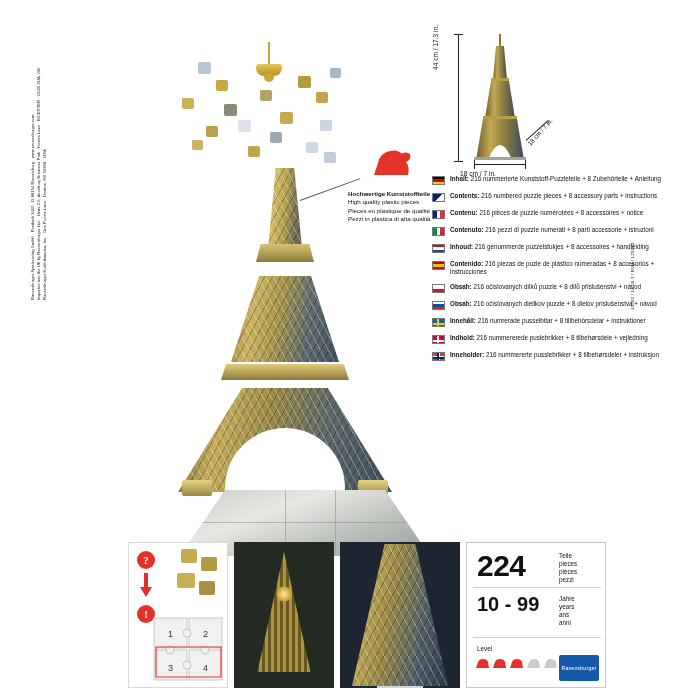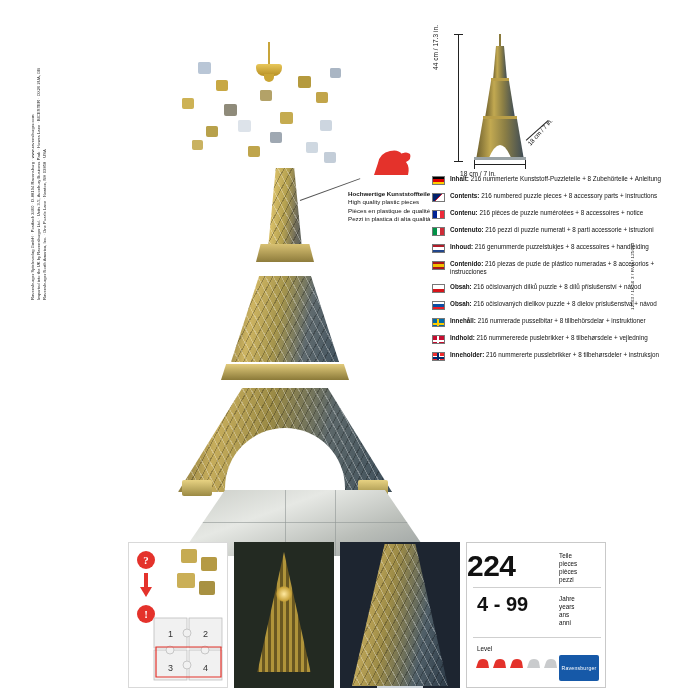--- a/index.html
+++ b/index.html
@@ -292,21 +292,21 @@
   .arrow-stem {
     position: absolute;
     left: 15px; top: 30px;
     width: 4px; height: 16px;
     background: #e4322b;
   }
 
   
   .count-num {
     position: absolute;
-    left: 0; top: 6px;
+    left: 10px; top: 6px;
     font-size: 30px;
     font-weight: bold;
     color: #111;
     letter-spacing: -0.5px;
   }
   .count-words {
     position: absolute;
     left: 92px; top: 9px;
     font-size: 6.3px;
     line-height: 8px;
@@ -624,21 +624,21 @@
       <div class="count-num">224</div>
       <div class="count-words">
         <div>Teile</div>
         <div>pieces</div>
         <div>pièces</div>
         <div>pezzi</div>
       </div>
 
       <div class="divider" style="top:44px;"></div>
 
-      <div class="age-num">4 - 99</div>
+      <div class="age-num">10 - 99</div>
       <div class="age-words">
         <div>Jahre</div>
         <div>years</div>
         <div>ans</div>
         <div>anni</div>
       </div>
 
       <div class="divider" style="top:94px;"></div>
 
       <div class="level-label">Level</div>

